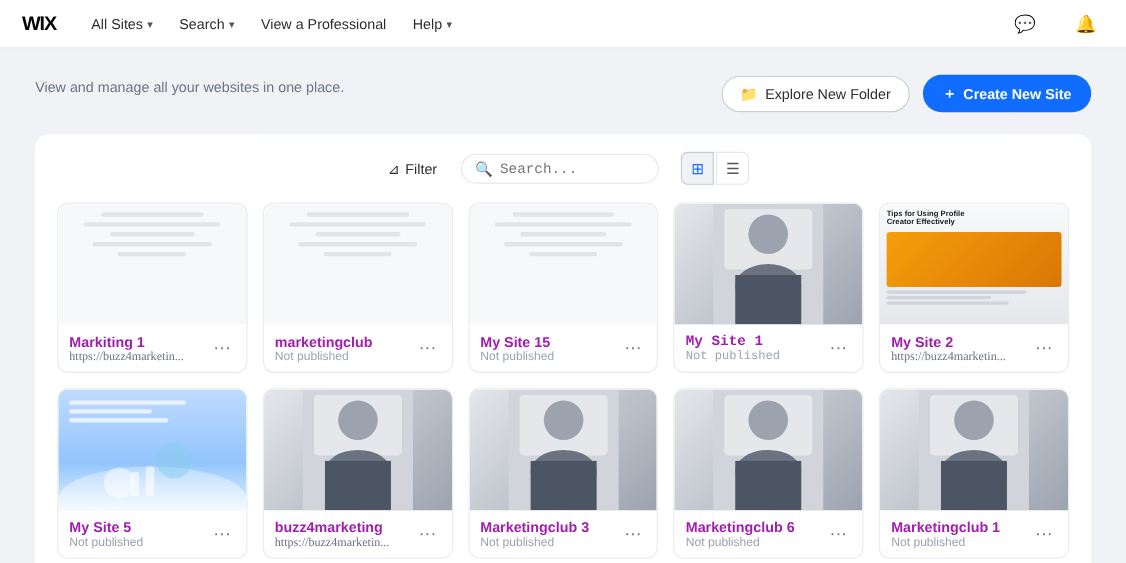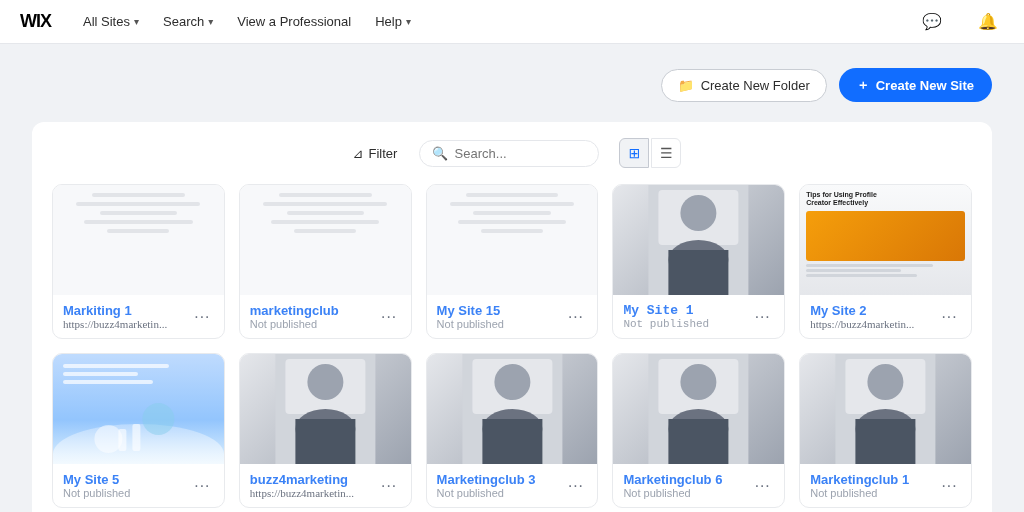--- a/index.html
+++ b/index.html
@@ -145,20 +145,21 @@
       padding: 5px 12px;
       width: 180px;
     }
     .search-box input {
       border: none;
       outline: none;
       font-size: 13px;
       color: #2d2d2d;
       width: 100%;
       background: transparent;
+      font-family: Liberation Mono, monospace;
     }
     .search-icon-svg { color: #9ca3af; font-size: 13px; }
     .view-toggle {
       display: flex;
       gap: 2px;
       margin-left: 8px;
     }
     .view-btn {
       width: 30px;
       height: 30px;
@@ -278,21 +279,21 @@
     
     .site-info {
       padding: 8px 10px;
       display: flex;
       align-items: center;
       justify-content: space-between;
     }
     .site-name {
       font-size: 13px;
       font-weight: 600;
-      color: #3b82f6;
+      color: #a21caf;
       white-space: nowrap;
       overflow: hidden;
       text-overflow: ellipsis;
     }
     .site-url {
       font-size: 11px;
       color: #6b7280;
       white-space: nowrap;
       overflow: hidden;
       text-overflow: ellipsis;
@@ -346,25 +347,26 @@
     <span>💬</span>
   </button>
   <button class="nav-icon-btn">
     <span>🔔</span>
   </button>
 </nav>
 
 <div class="main">
   <div class="page-header">
     <div>
+      <p class="page-subtitle">View and manage all your websites in one place.</p>
     </div>
     <div class="header-actions">
       <button class="btn-new-folder">
         <span>📁</span>
-        <span>Create New Folder</span>
+        <span>Explore New Folder</span>
       </button>
       <button class="btn-new-site">
         <span>＋</span>
         <span>Create New Site</span>
       </button>
     </div>
   </div>
 
   <div class="sites-container">
 

